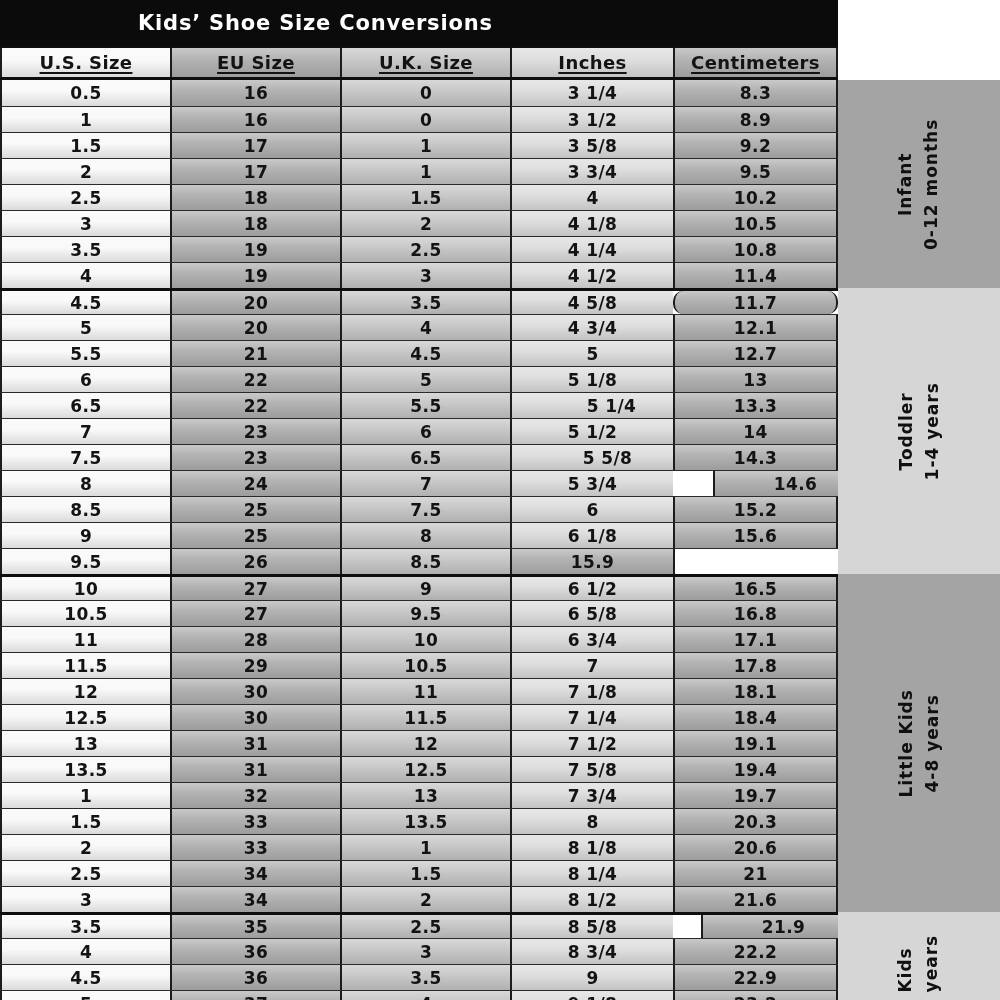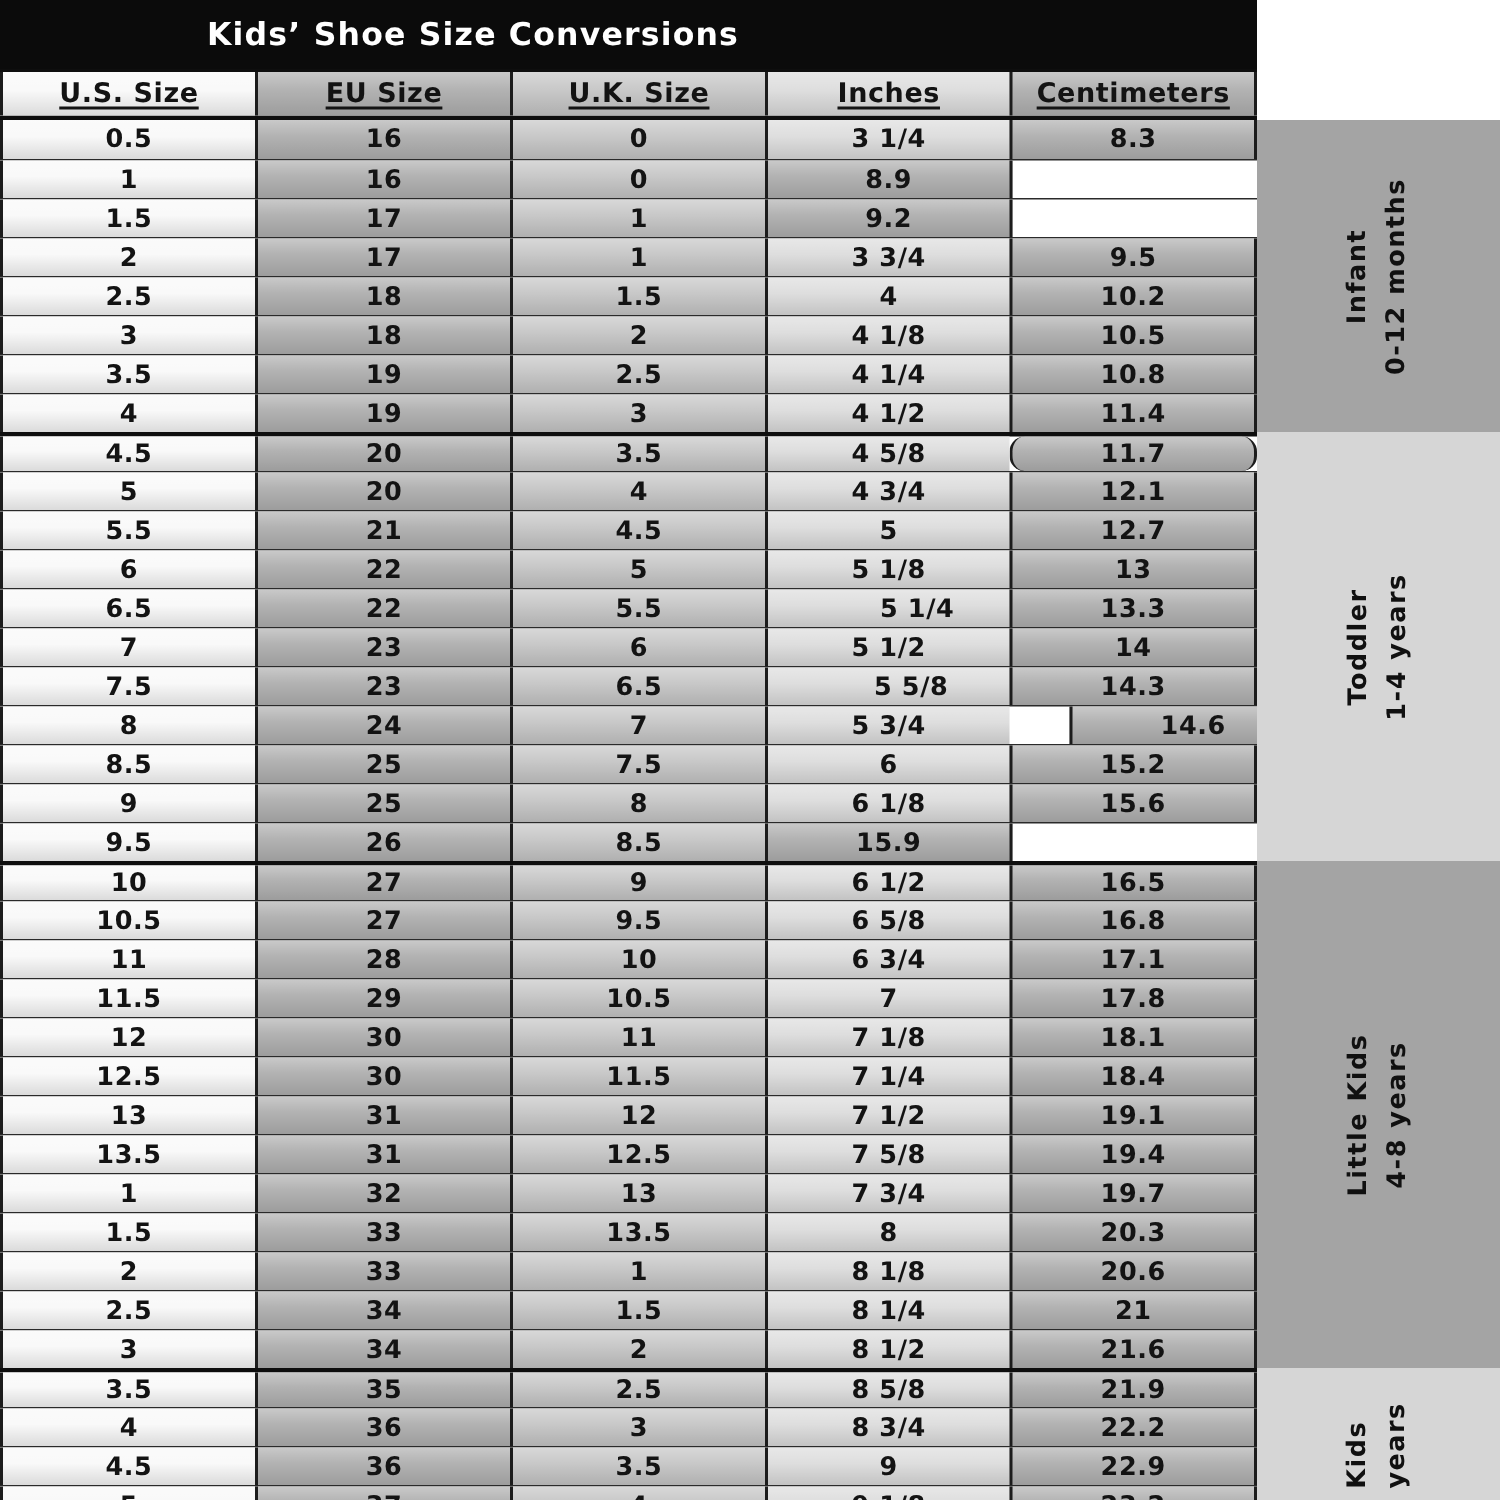--- a/index.html
+++ b/index.html
@@ -94,26 +94,28 @@
           <div class="cell c0" style="background-color: rgb(249, 249, 249);">0.5</div>
           <div class="cell c1" style="background-color: rgb(178, 178, 178);">16</div>
           <div class="cell c2" style="background-color: rgb(200, 200, 200);">0</div>
           <div class="cell c3" style="background-color: rgb(222, 222, 222);">3 1/4</div>
           <div class="cell c4" style="background-color: rgb(178, 178, 178);">8.3</div>
         </div>
         <div class="row">
           <div class="cell c0" style="background-color: rgb(249, 249, 249);">1</div>
           <div class="cell c1" style="background-color: rgb(178, 178, 178);">16</div>
           <div class="cell c2" style="background-color: rgb(200, 200, 200);">0</div>
+          <div class="cell c3" style="background-color: rgb(222, 222, 222);">3 1/2</div>
           <div class="cell c4" style="background-color: rgb(178, 178, 178);">8.9</div>
         </div>
         <div class="row">
           <div class="cell c0" style="background-color: rgb(249, 249, 249);">1.5</div>
           <div class="cell c1" style="background-color: rgb(178, 178, 178);">17</div>
           <div class="cell c2" style="background-color: rgb(200, 200, 200);">1</div>
+          <div class="cell c3" style="background-color: rgb(222, 222, 222);">3 5/8</div>
           <div class="cell c4" style="background-color: rgb(178, 178, 178);">9.2</div>
         </div>
         <div class="row">
           <div class="cell c0" style="background-color: rgb(249, 249, 249);">2</div>
           <div class="cell c1" style="background-color: rgb(178, 178, 178);">17</div>
           <div class="cell c2" style="background-color: rgb(200, 200, 200);">1</div>
           <div class="cell c3" style="background-color: rgb(222, 222, 222);">3 3/4</div>
           <div class="cell c4" style="background-color: rgb(178, 178, 178);">9.5</div>
         </div>
         <div class="row">
@@ -309,21 +311,21 @@
           <div class="cell c1" style="background-color: rgb(178, 178, 178);">34</div>
           <div class="cell c2" style="background-color: rgb(200, 200, 200);">2</div>
           <div class="cell c3" style="background-color: rgb(222, 222, 222);">8 1/2</div>
           <div class="cell c4" style="background-color: rgb(178, 178, 178);">21.6</div>
         </div>
         <div class="row band-start">
           <div class="cell c0" style="background-color: rgb(249, 249, 249);">3.5</div>
           <div class="cell c1" style="background-color: rgb(178, 178, 178);">35</div>
           <div class="cell c2" style="background-color: rgb(200, 200, 200);">2.5</div>
           <div class="cell c3" style="background-color: rgb(222, 222, 222);">8 5/8</div>
-          <div class="cell c4" style="background-color: rgb(178, 178, 178);">21.9</div>
+          <div class="cell c4" style="background-color: rgb(178, 178, 178); margin-left: 28px;">21.9</div>
         </div>
         <div class="row">
           <div class="cell c0" style="background-color: rgb(249, 249, 249);">4</div>
           <div class="cell c1" style="background-color: rgb(178, 178, 178);">36</div>
           <div class="cell c2" style="background-color: rgb(200, 200, 200);">3</div>
           <div class="cell c3" style="background-color: rgb(222, 222, 222);">8 3/4</div>
           <div class="cell c4" style="background-color: rgb(178, 178, 178);">22.2</div>
         </div>
         <div class="row">
           <div class="cell c0" style="background-color: rgb(249, 249, 249);">4.5</div>

